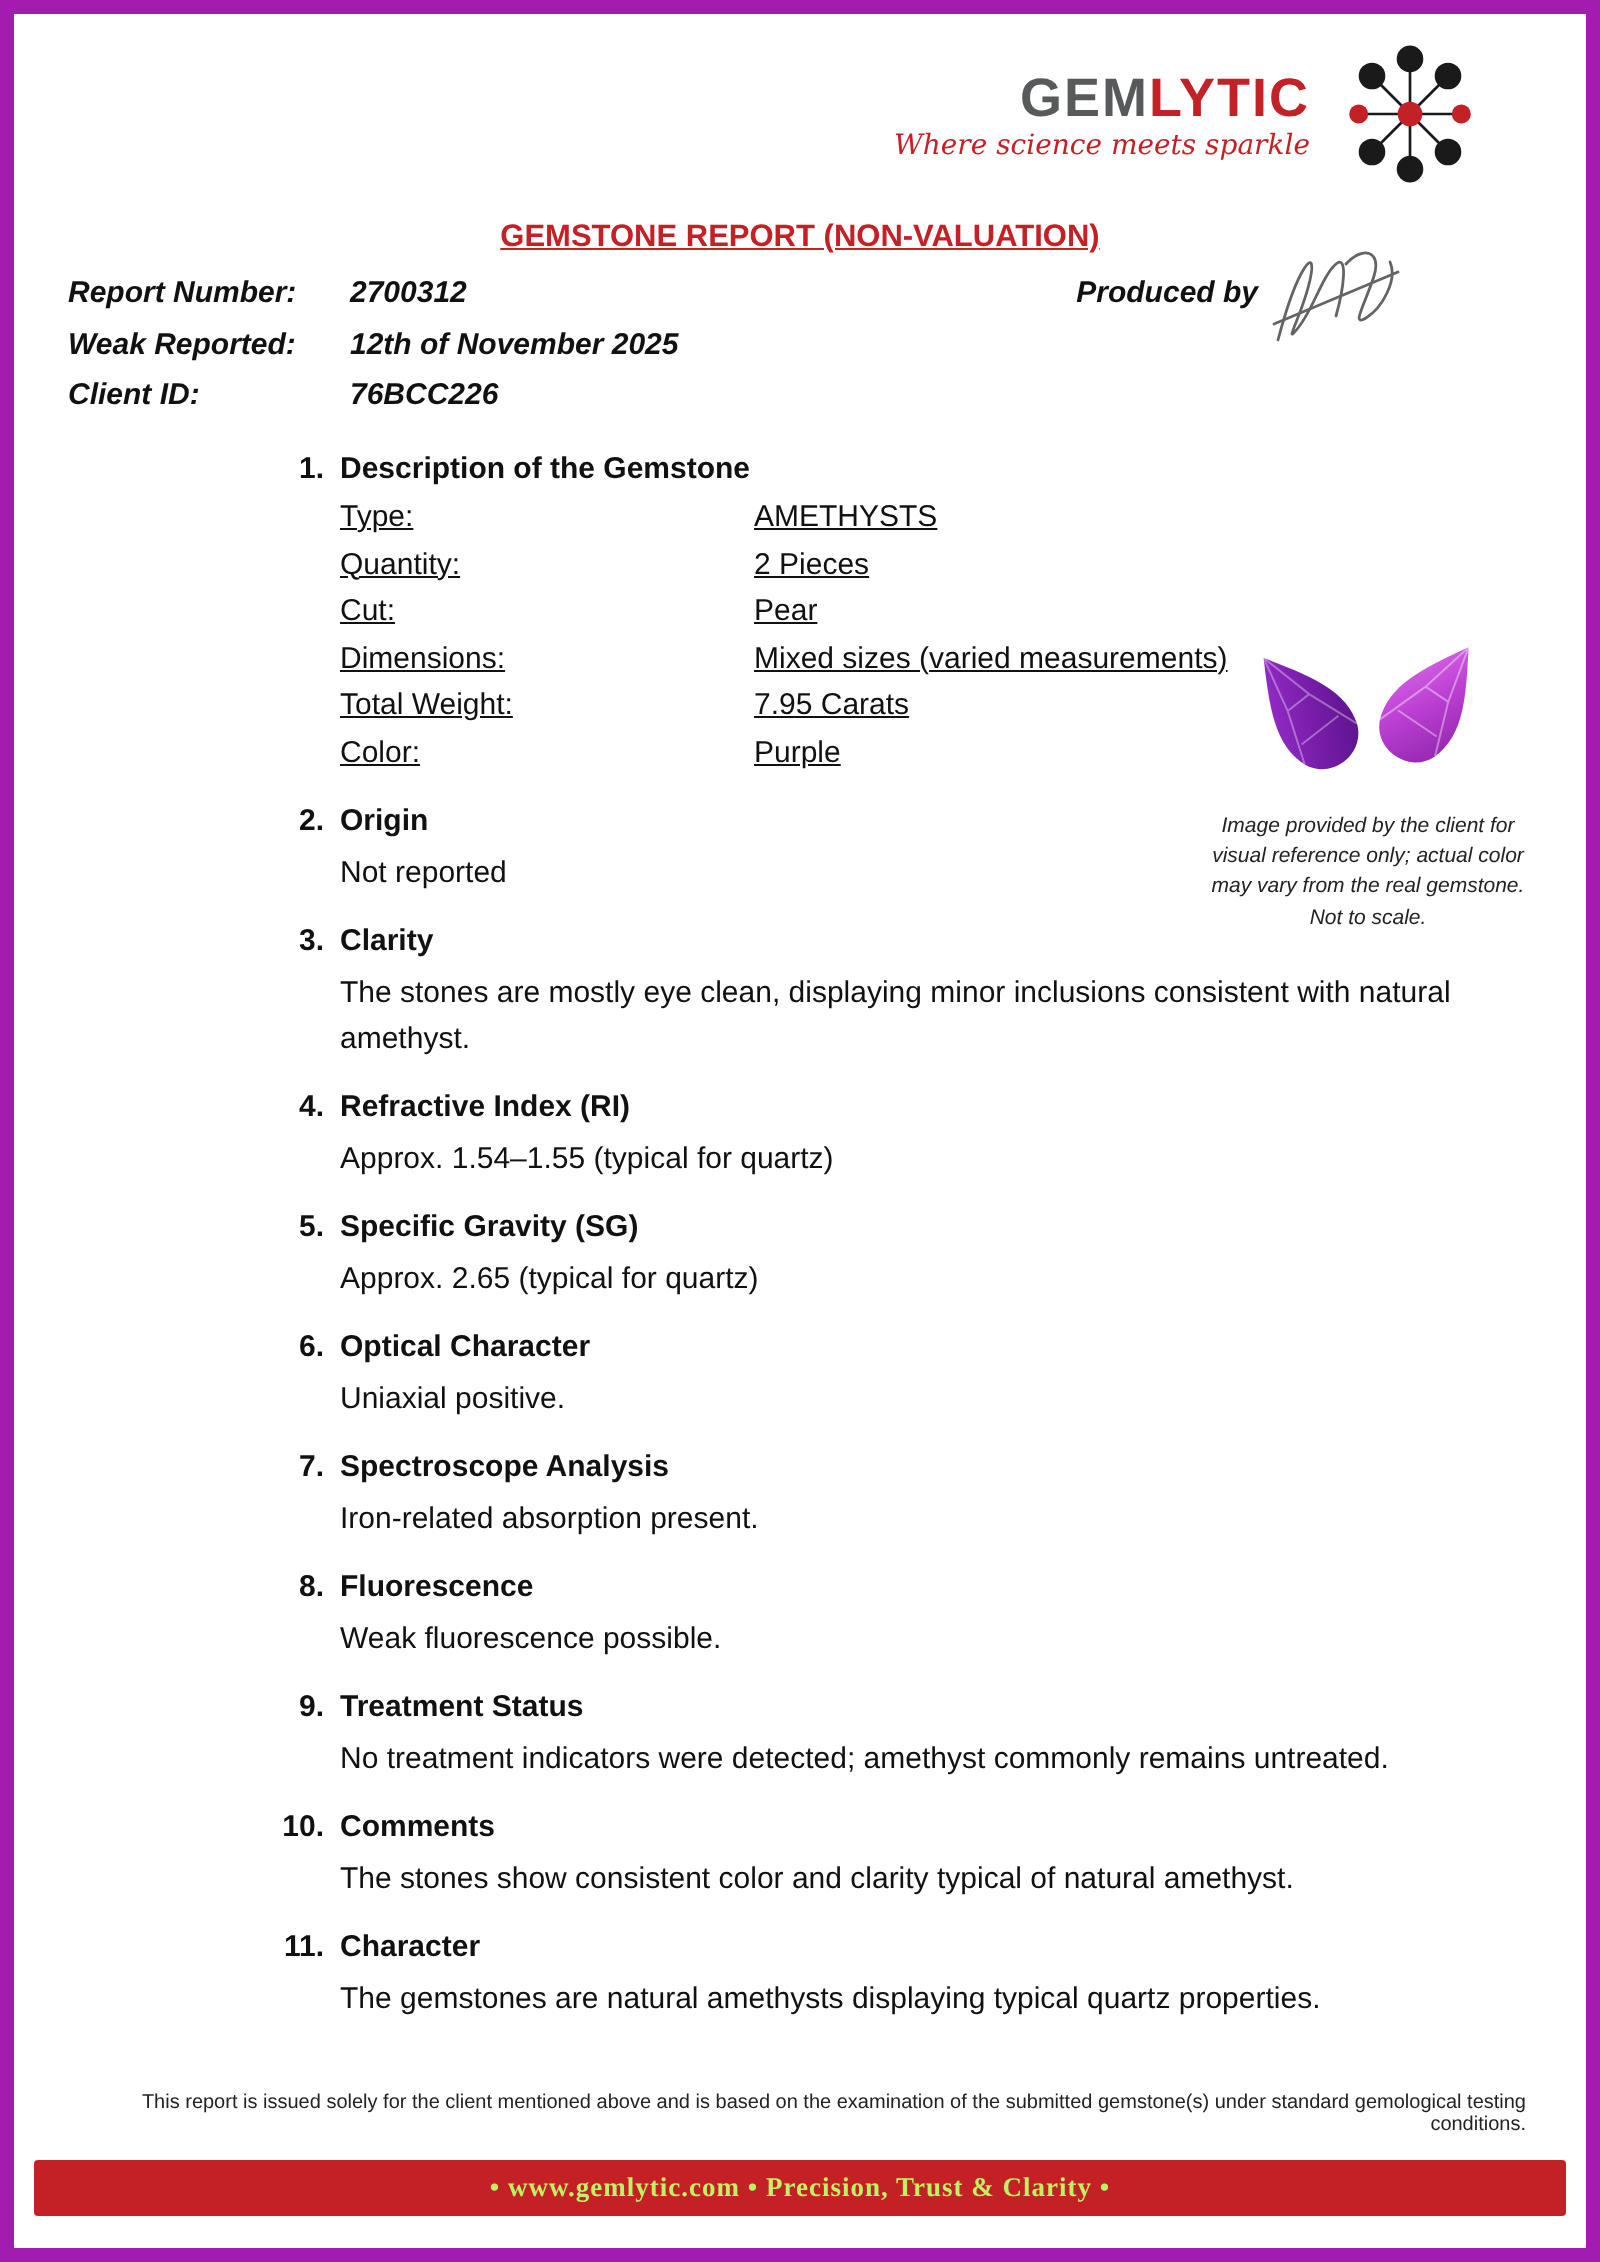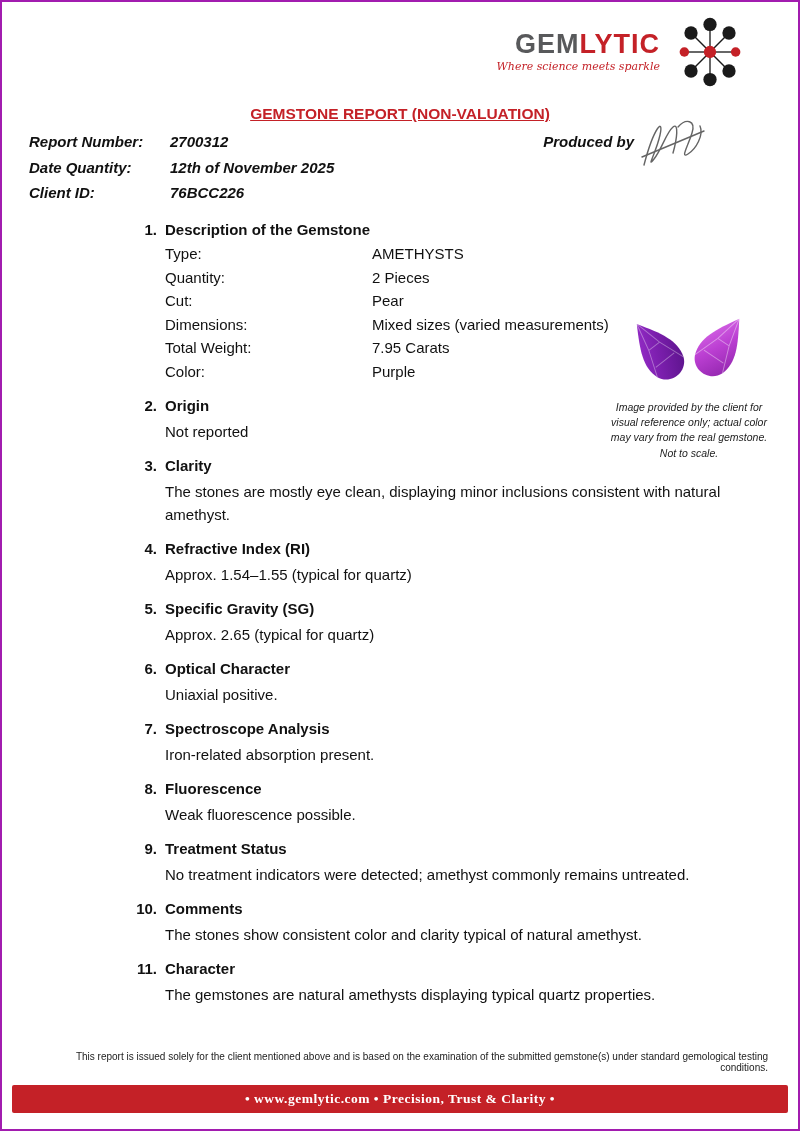--- a/index.html
+++ b/index.html
@@ -4,21 +4,21 @@
 <style>
   * { margin: 0; padding: 0; box-sizing: border-box; }
   html, body { background: #ffffff; }
   body { font-family: "Liberation Sans", sans-serif; color: #111; }
   .page {
     position: relative;
     width: 800px;
     height: 1131px;
     margin: 0 auto;
     background: #fff;
-    border: 2px solid #a21caf;
+    border: 7px solid #a21caf;
     overflow: hidden;
   }
 
   
   .header {
     position: absolute;
     top: 12px;
     right: 50px;
     display: flex;
     align-items: flex-start;
@@ -29,21 +29,21 @@
     font-size: 27px;
     font-weight: bold;
     letter-spacing: 1px;
     line-height: 1.05;
   }
   .logo-gem { color: #58595b; }
   .logo-lytic { color: #c42127; }
   .tagline {
     font-family: "DejaVu Serif", serif;
     font-style: italic;
-    font-size: 11px;
+    font-size: 14px;
     color: #c42127;
     margin-top: 2px;
   }
   .logo-icon { display: block; }
 
   
   .report-title {
     position: absolute;
     top: 103px;
     left: 0;
@@ -112,20 +112,21 @@
   .sec-body {
     grid-column: 2;
     margin-top: 3px;
     max-width: 610px;
   }
   .fields { grid-column: 2; margin-top: 1px; }
   .field {
     display: grid;
     grid-template-columns: 207px 1fr;
     line-height: 23.5px;
+    text-decoration: underline;
   }
 
   
   .gem-figure {
     position: absolute;
     top: 300px;
     right: 28px;
     width: 162px;
     text-align: center;
   }
@@ -149,21 +150,21 @@
     color: #222;
   }
   .bottom-bar {
     position: absolute;
     bottom: 16px;
     left: 10px;
     right: 10px;
     height: 28px;
     background: #c42127;
     border-radius: 2px;
-    color: #ffffff;
+    color: #bef264;
     font-family: "Liberation Serif", serif;
     font-weight: bold;
     font-size: 13.5px;
     letter-spacing: 0.5px;
     display: flex;
     align-items: center;
     justify-content: center;
   }
 </style>
 </head>
@@ -200,21 +201,21 @@
   </div>
 
   <div class="report-title">GEMSTONE REPORT (NON-VALUATION)</div>
 
   <div class="meta">
     <div class="meta-row">
       <span>Report Number:</span>
       <span>2700312</span>
     </div>
     <div class="meta-row">
-      <span>Date Quantity:</span>
+      <span>Weak Reported:</span>
       <span>12th of November 2025</span>
     </div>
     <div class="meta-row">
       <span>Client ID:</span>
       <span>76BCC226</span>
     </div>
     <div class="produced">Produced by</div>
     <svg class="signature" width="82" height="62" viewBox="0 0 82 62" aria-hidden="true">
       <g fill="none" stroke="#4a4a4a" stroke-width="1.4" stroke-linecap="round" opacity="0.85">
         <path d="M12,52 C22,14 32,4 28,22 C24,40 14,56 22,46 C30,36 34,20 41,14 C47,9 45,26 41,40"></path>

